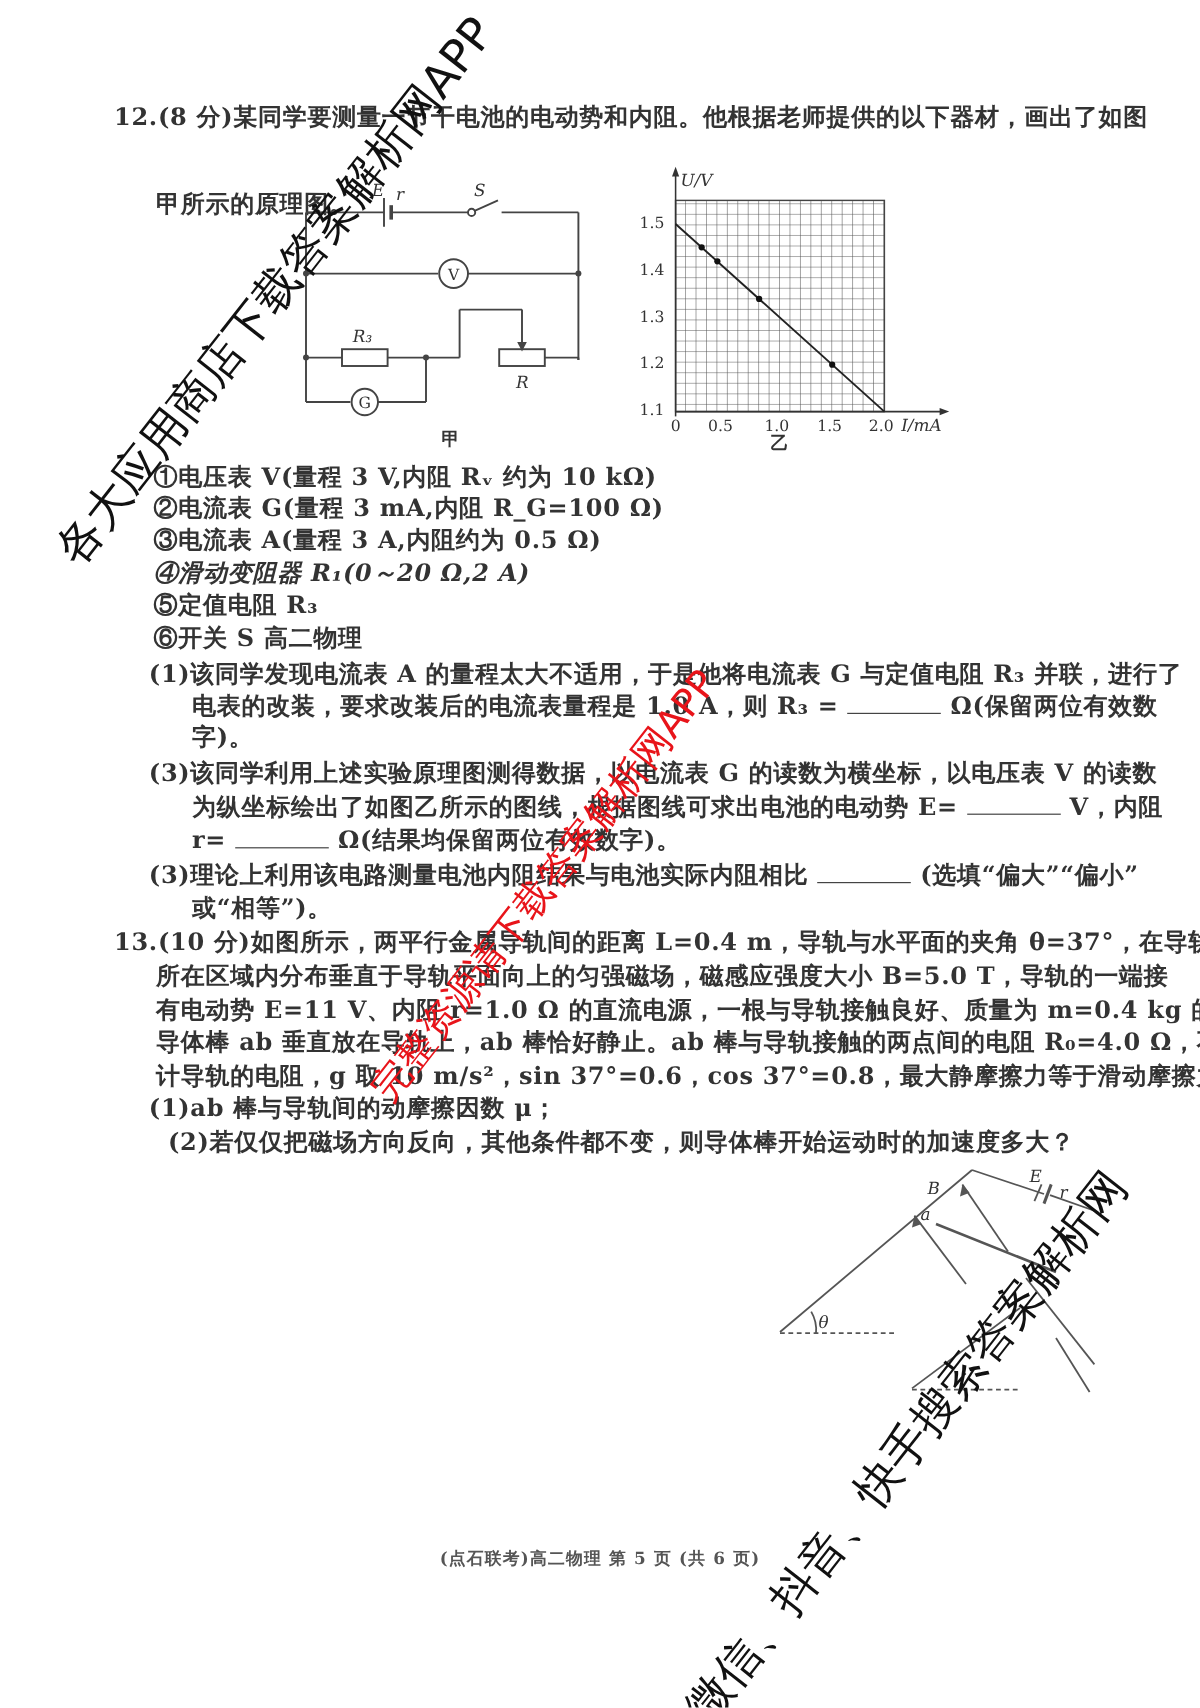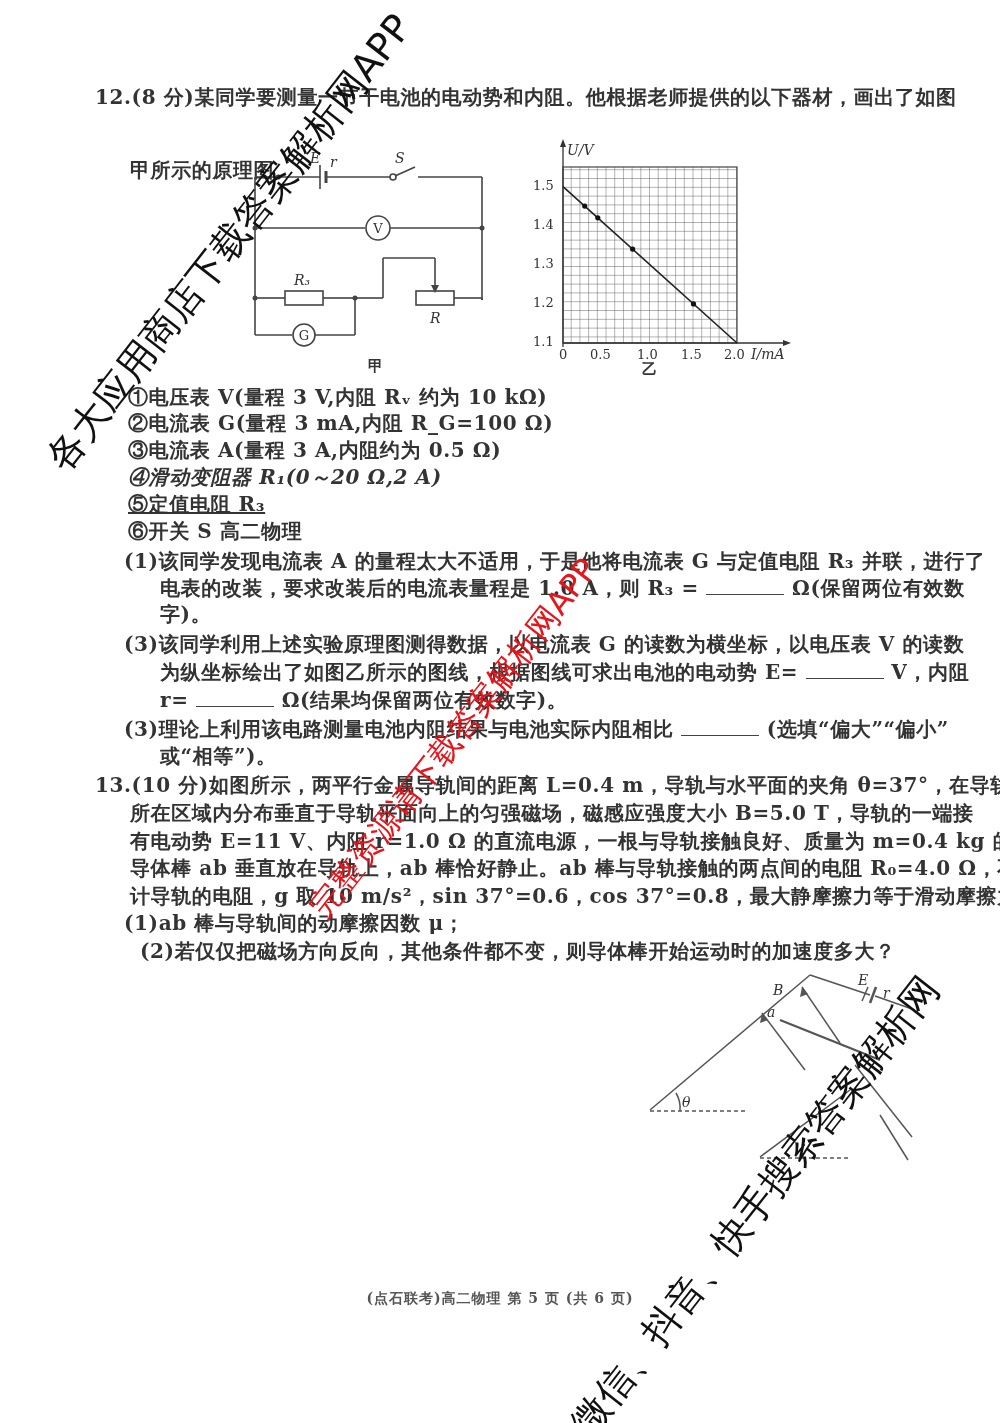--- a/index.html
+++ b/index.html
@@ -115,21 +115,21 @@
     <text x="42" y="20">U/V</text>
     <text x="226" y="224">I/mA</text>
   </g>
 </svg>
 <div class="cap" style="left:642px;top:360px;">乙</div>
 
 <div class="line" style="left:128px;top:386px;">①电压表 V(量程 3 V,内阻 Rᵥ 约为 10 kΩ)</div>
 <div class="line" style="left:128px;top:412px;">②电流表 G(量程 3 mA,内阻 R_G=100 Ω)</div>
 <div class="line" style="left:128px;top:439px;text-align:center;">③电流表 A(量程 3 A,内阻约为 0.5 Ω)</div>
 <div class="line" style="left:128px;top:466px;font-style:italic;">④滑动变阻器 R₁(0～20 Ω,2 A)</div>
-<div class="line" style="left:128px;top:493px;text-decoration:underline;">⑤定值电阻 R₃</div>
+<div class="line" style="left:128px;top:493px;">⑤定值电阻 R₃</div>
 <div class="line" style="left:128px;top:520px;">⑥开关 S 高二物理</div>
 
 <div class="line" style="left:124px;top:550px;">(1)该同学发现电流表 A 的量程太大不适用，于是他将电流表 G 与定值电阻 R₃ 并联，进行了</div>
 <div class="line" style="left:160px;top:577px;">
   <span>电表的改装，要求改装后的电流表量程是 1.0 A，则 R₃ =</span>
   <span class="blank"></span>
   <span>Ω(保留两位有效数</span>
 </div>
 <div class="line" style="left:160px;top:603px;">字)。</div>
 

